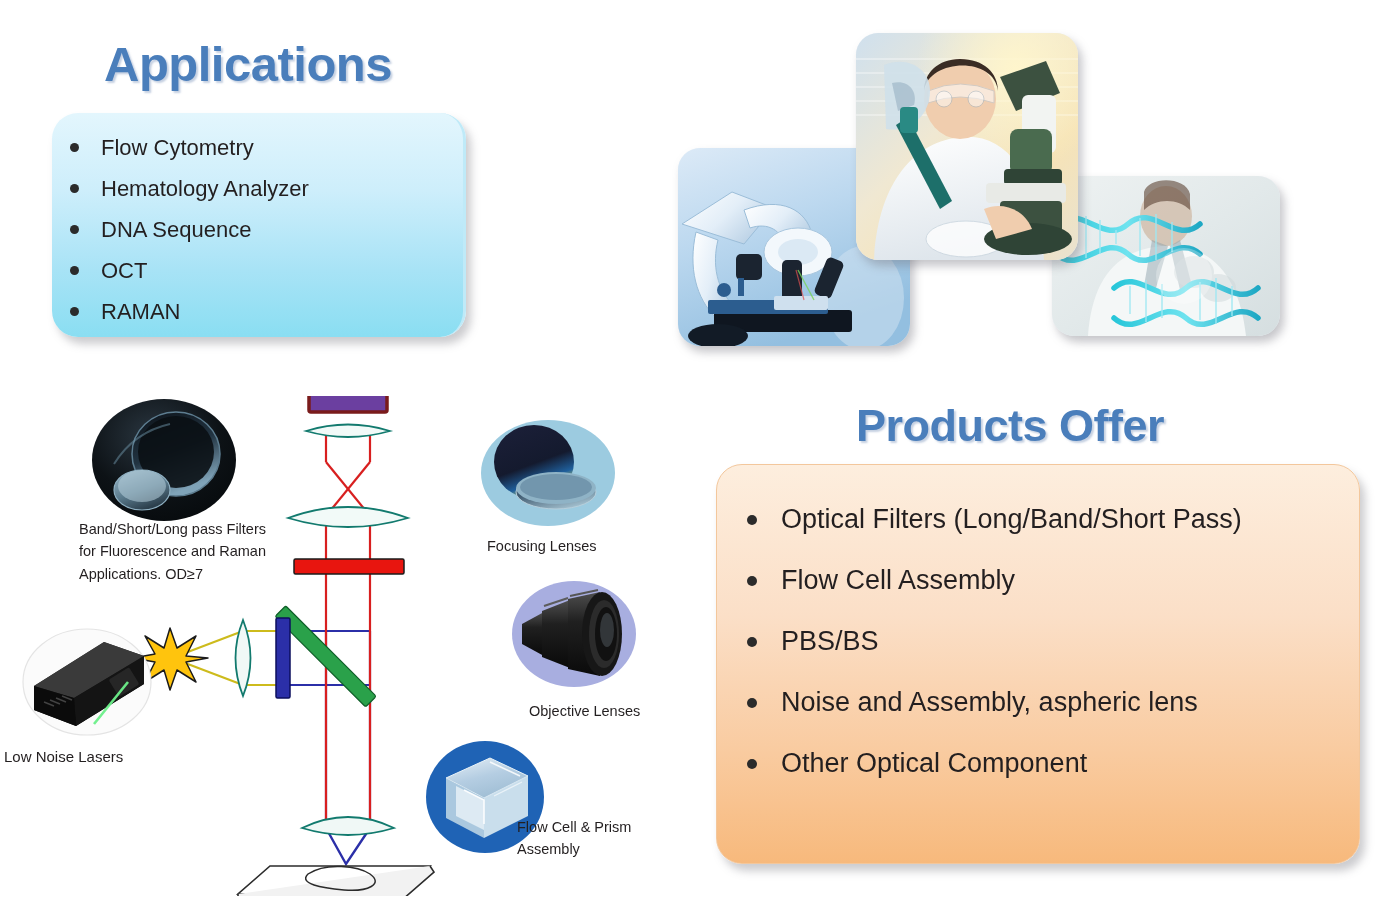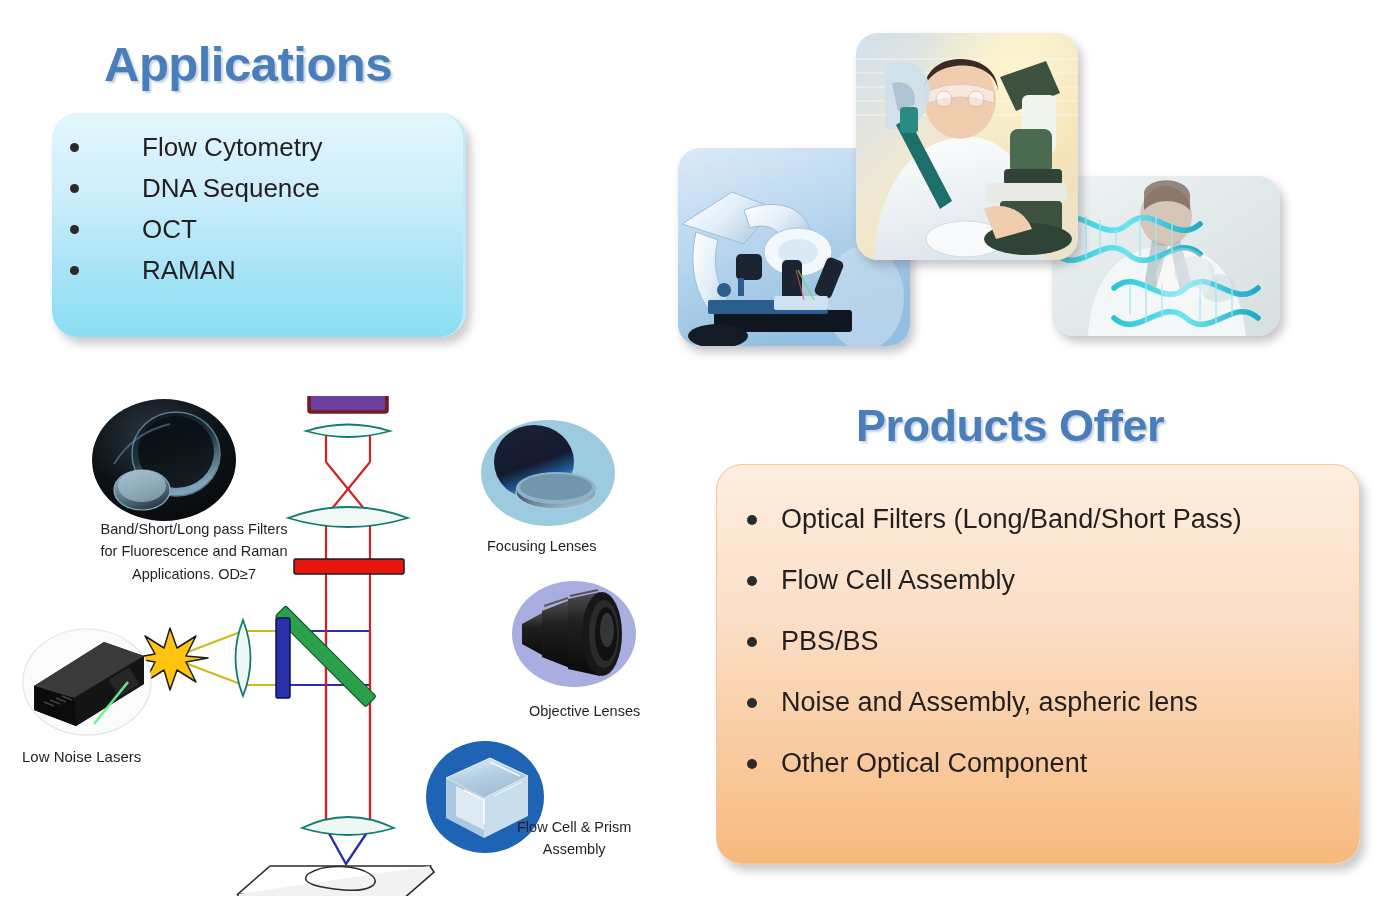--- a/index.html
+++ b/index.html
@@ -13,21 +13,20 @@
     position: relative;
     overflow: hidden;
     font-family: "Liberation Sans", sans-serif;
     color: #231f20;
   }
   .stage {
     position: absolute;
     left: 0; top: 0;
     width: 1388px;
     height: 898px;
-    text-align: center;
   }
 
   
   .heading {
     position: absolute;
     font-weight: bold;
     color: #4a7ebb;
     text-shadow: 2px 2px 2px rgba(150,170,200,0.55);
     white-space: nowrap;
     letter-spacing: -0.5px;
@@ -63,21 +62,21 @@
   }
   .bullet {
     width: 9px; height: 9px;
     border-radius: 50%;
     background: #2b2b2b;
     flex: 0 0 auto;
   }
   #applications-list { padding: 14px 0 0 18px; }
   #applications-list li { height: 41px; }
   #applications-list .bullet { margin-right: 22px; }
-  #applications-list .item-label { font-size: 26px; color: #231f20; margin-left: 41px; }
+  #applications-list .item-label { font-size: 22px; color: #231f20; }
 
   #products-list { padding: 24px 8px 0 30px; }
   #products-list li { height: 61px; }
   #products-list .bullet { width: 10px; height: 10px; margin-right: 24px; }
   #products-list .item-label { font-size: 27px; color: #231f20; }
 
   
   .photo {
     position: absolute;
     border-radius: 22px;
@@ -97,21 +96,21 @@
     position: absolute;
     font-size: 14.5px;
     color: #231f20;
     line-height: 1.55;
     white-space: pre-line;
   }
 
   #thumb-filters      { left: 88px;  top: 398px; }
   #caption-filters    { left: 52px;  top: 518px; width: 230px; margin-left: 27px; }
   #thumb-laser        { left: 8px;   top: 628px; }
-  #caption-laser      { left: 22px;  top: 745px; }
+  #caption-laser      { left: 4px;  top: 745px; }
   #thumb-focusing     { left: 478px; top: 418px; }
   #caption-focusing   { left: 487px; top: 535px; }
   #thumb-objective    { left: 508px; top: 578px; }
   #caption-objective  { left: 529px; top: 700px; }
   #thumb-flowcell     { left: 424px; top: 738px; }
   #caption-flowcell   { left: 517px; top: 816px; }
 
   
   #optical-diagram { position: absolute; left: 130px; top: 396px; }
   #optical-diagram svg { display: block; }
@@ -121,20 +120,24 @@
 
 <div class="stage">
 
   <div class="heading" id="applications-heading">Applications</div>
 
   <div class="panel" id="applications-panel">
     <ul class="list" id="applications-list">
       <li>
         <span class="bullet"></span>
         <span class="item-label">Flow Cytometry</span>
+      </li>
+      <li>
+        <span class="bullet"></span>
+        <span class="item-label">Hematology Analyzer</span>
       </li>
       <li>
         <span class="bullet"></span>
         <span class="item-label">DNA Sequence</span>
       </li>
       <li>
         <span class="bullet"></span>
         <span class="item-label">OCT</span>
       </li>
       <li>

